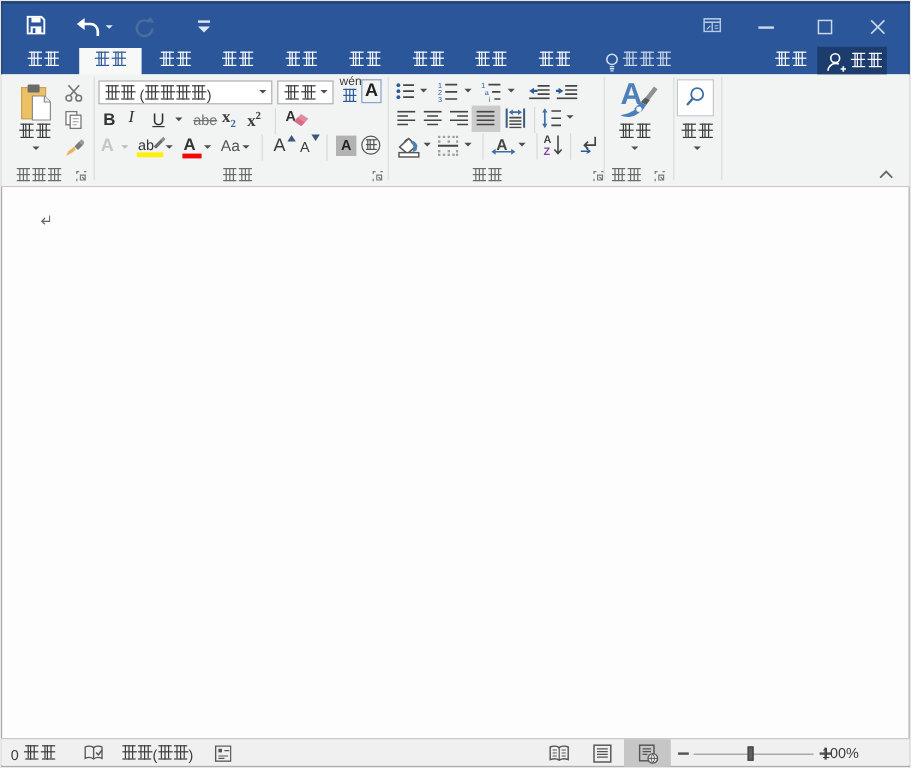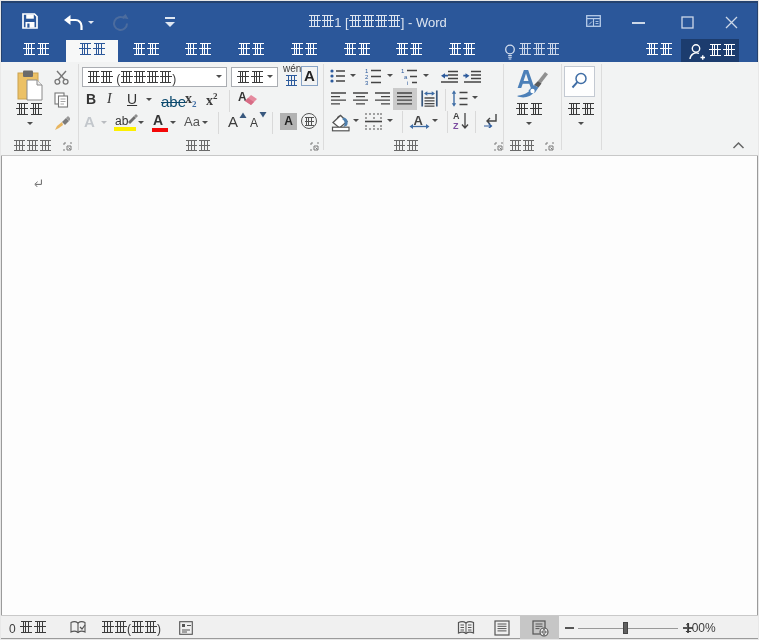--- a/index.html
+++ b/index.html
@@ -51,21 +51,20 @@
  <div class="ab dd w" style="left:86px;top:18px"></div>
 
  <svg class="ab" style="left:109px;top:11px" width="20" height="18" viewBox="0 0 20 18">
       <path d="M16 9.5 a6.5 6.5 0 1 1-2.6-5.2" fill="none" stroke="#4c6c9e" stroke-width="2"></path>
       <path d="M10.5 4.5 h7.5 l-4-4.5z" fill="#4c6c9e" transform="rotate(12 14 3)"></path>
     </svg>
 
  <div class="ab" style="left:163px;top:14px;width:10px;height:2px;background:#dfe7f2"></div>
  <div class="ab" style="left:163px;top:19px;width:0;height:0;border-left:5px solid transparent;border-right:5px solid transparent;border-top:5px solid #dfe7f2"></div>
 
- <div class="ab t" style="left:-3px;top:12px;width:757px;text-align:center;color:#dde5f0;font-size:13px"><span class="c">文</span><span class="c">档</span>1 [<span class="c">兼</span><span class="c">容</span><span class="c">模</span><span class="c">式</span>] - Word</div>
 
  <svg class="ab" style="left:584px;top:12px" width="15" height="12" viewBox="0 0 15 12">
       <rect x="0.7" y="0.7" width="13.6" height="10.6" fill="none" stroke="#b6cbe8" stroke-width="1.3"></rect>
       <line x1="1" y1="3.6" x2="14" y2="3.6" stroke="#b6cbe8" stroke-width="1.2"></line>
       <line x1="7.5" y1="4" x2="7.5" y2="11" stroke="#b6cbe8" stroke-width="1.1"></line>
       <path d="M3 9.5 L6 6.5" stroke="#b6cbe8" stroke-width="1"></path>
       <path d="M9.5 6.5h3M9.5 8.5h3" stroke="#b6cbe8" stroke-width="0.9"></path>
     </svg>
 
  <div class="ab" style="left:630px;top:19px;width:13px;height:1.5px;background:#cdd8e8"></div>
@@ -140,21 +139,21 @@
  <div class="ab" style="left:235px;top:9px;color:#3b3b3b;font-size:12px"><span class="c">五</span><span class="c">号</span></div>
  <div class="ab dd" style="left:266px;top:13px"></div>
  <div class="ab" style="left:282px;top:1px;color:#3b3b3b;font-size:10px">wén</div>
  <div class="ab" style="left:284px;top:10px;color:#2c5a9c"><span class="c s11">文</span></div>
  <div class="ab" style="left:300px;top:4px;width:17px;height:20px;border:1px solid #87a3c6;color:#222;font-size:15px;font-weight:bold;text-align:center;line-height:18px">A</div>
 
  <div class="ab" style="left:85px;top:29px;font-size:14px;font-weight:bold;color:#333">B</div>
  <div class="ab" style="left:106px;top:29px;font-size:14px;font-style:italic;font-family:'Liberation Serif',serif;color:#333">I</div>
  <div class="ab" style="left:126px;top:29px;font-size:14px;color:#333;text-decoration:underline">U</div>
  <div class="ab dd" style="left:145px;top:36px"></div>
- <div class="ab" style="left:160px;top:31px;font-size:15px;color:#0c4a6e;text-decoration:line-through">abe</div>
+ <div class="ab" style="left:160px;top:31px;font-size:12px;color:#737373;text-decoration:line-through">abe</div>
  <div class="ab" style="left:184px;top:29px;font-size:14px;font-weight:bold;font-family:'Liberation Serif',serif;color:#3c3c3c">x<sub style="font-size:9px;color:#3f6da5">2</sub></div>
  <div class="ab" style="left:205px;top:29px;font-size:14px;font-weight:bold;font-family:'Liberation Serif',serif;color:#3c3c3c">x<sup style="font-size:9px">2</sup></div>
  <div class="vsep2" style="left:228px;top:28px;height:22px"></div>
  <div class="ab" style="left:237px;top:28px;font-size:12px;font-weight:bold;color:#333">A</div>
  <svg class="ab" style="left:243px;top:32px" width="14" height="11" viewBox="0 0 14 11">
       <path d="M1 7 L7 1 l6 4 -6 6z" fill="#e58a9e"></path>
       <path d="M1 7 l6 4 3-3 -6-4z" fill="#d76c85"></path>
     </svg>
 
  <div class="ab" style="left:83px;top:51px;font-size:15px;font-weight:bold;color:#c3c7cc">A</div>

